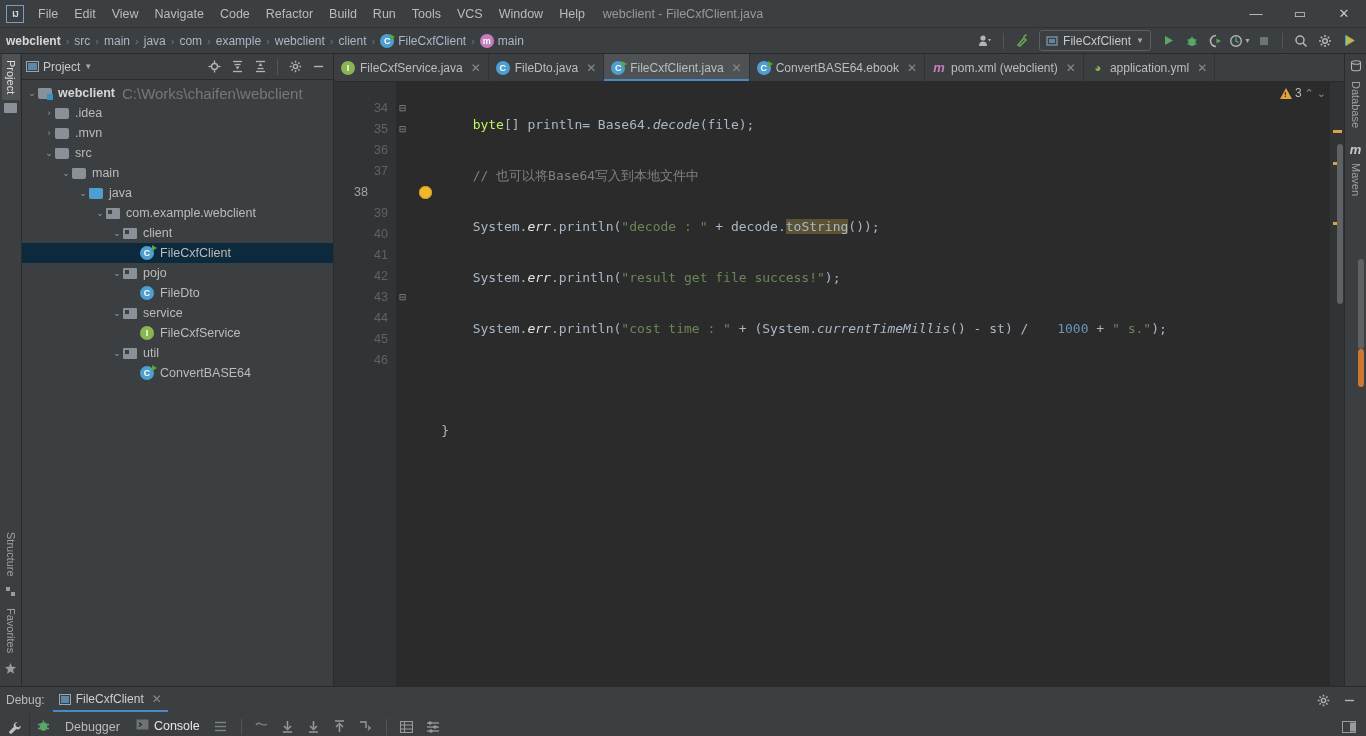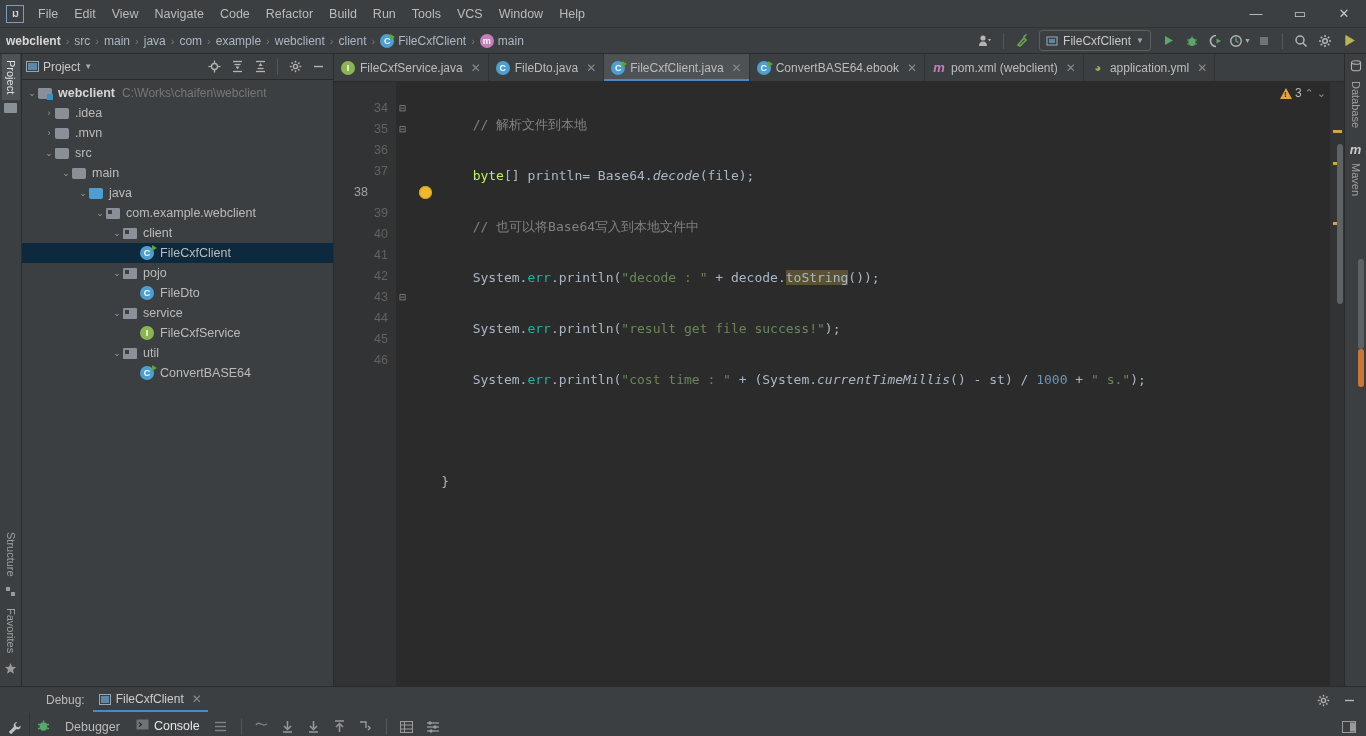--- a/index.html
+++ b/index.html
@@ -94,21 +94,21 @@
   .pkg::after { content:''; position:absolute; left:2px; top:2px; width:4px; height:4px; background:#3c3f41; }
   .cls {
     width:14px; height:14px; margin-top:1px; border-radius:50%; background:#4e9fd1;
     color:#fff; font-size:9px; font-weight:bold; display:flex; align-items:center; justify-content:center;
   }
   .cls.iface { background:#8ab550; }
   .cls.run::after {
     content:''; position:absolute; right:-1px; top:0px; width:0; height:0;
     border-left:5px solid #5aa832; border-top:3.5px solid transparent; border-bottom:3.5px solid transparent;
   }
-  .path-note { color:#777777; font-size:12px; margin-left:7px; }
+  .path-note { color:#777777; font-size:15px; margin-left:7px; }
 
   
   #editor-area { flex:1; display:flex; flex-direction:column; min-width:0; background:#2b2b2b; }
   #tabs {
     height:28px; background:#3c3f41; display:flex; align-items:stretch;
     border-bottom:1px solid #2b2b2b; overflow:hidden; flex:none;
   }
   .tab {
     display:flex; align-items:center; gap:5px; padding:0 7px; font-size:12px;
     color:#bcbcbc; white-space:nowrap; border-right:1px solid #323232; position:relative;
@@ -145,23 +145,23 @@
   }
   #code {
     flex:1; padding:2px 0 0 14px; overflow:hidden; position:relative;
     font-family:"DejaVu Sans Mono", monospace; font-size:13px; white-space:pre;
   }
   .cl { height:21px; line-height:21px; color:#a9b7c6; }
   .cl.cur { background:#323232; }
   .cmt { color:#808080; }
   .kw { color:#bef264; }
   .str { color:#6a8759; }
-  .num { color:#6897bb; }
+  .num { color:#6897bb;margin-left:21px; }
   .mth { color:#a9b7c6; font-style:italic; }
-  .fld { color:#14b8a6; }
+  .fld { color:#e5e5e5; font-style:italic; }
   .hl-sel { background:#344134; }
   .hl-ident { background:#5a5233; }
   .param-hint {
     background:#4d5153; color:#9a9a9a; font-size:11.5px; padding:0 3px; border-radius:2px;
     font-family:"Liberation Sans", sans-serif;
   }
   .caret { display:inline-block; width:1px; height:15px; background:#bbbbbb; vertical-align:-3px; margin:0 -1px; }
   #insp-bar {
     position:absolute; right:0; top:0; width:14px; bottom:0; background:#313335;
   }
@@ -175,21 +175,21 @@
     border-bottom:11px solid #e2a33c; position:relative;
   }
   .warn-tri::after { content:'!'; position:absolute; left:-2px; top:2px; font-size:8px; color:#2b2b2b; font-weight:bold; }
   .chev { color:#8c8c8c; font-size:11px; }
 
   
   #debug-panel {
     height:300px; background:#3c3f41; display:flex; flex-direction:column;
     border-top:1px solid #2b2b2b; flex:none;
   }
-  #debug-head { height:26px; display:flex; align-items:center; padding:4px 6px; gap:8px;margin-left:40px; }
+  #debug-head { height:26px; display:flex; align-items:center; padding:4px 6px; gap:8px; }
   #debug-head .lbl { font-size:12px; color:#bbbbbb; }
   .dtab {
     display:flex; align-items:center; gap:5px; font-size:12px; color:#cfcfcf;
     padding:4px 6px; border-bottom:2px solid #4a88c7;
   }
   .dh-right { margin-left:auto; display:flex; align-items:center; gap:4px; }
   #debug-body { flex:1; display:flex; min-height:0; }
   .dbg-strip {
     width:30px; background:#3c3f41; display:flex; flex-direction:column; align-items:center;
     padding-top:6px; gap:9px; flex:none; border-right:1px solid #323232;
@@ -214,20 +214,21 @@
   <div class="menu-item">View</div>
   <div class="menu-item">Navigate</div>
   <div class="menu-item">Code</div>
   <div class="menu-item">Refactor</div>
   <div class="menu-item">Build</div>
   <div class="menu-item">Run</div>
   <div class="menu-item">Tools</div>
   <div class="menu-item">VCS</div>
   <div class="menu-item">Window</div>
   <div class="menu-item">Help</div>
+  <div id="win-title">webclient - FileCxfClient.java</div>
   <div class="win-btns">
     <div class="win-btn">—</div>
     <div class="win-btn">▭</div>
     <div class="win-btn close">✕</div>
   </div>
 </div>
 
 <div id="navbar">
   <span class="crumb first">webclient</span>
   <span class="crumb-sep">›</span>
@@ -585,21 +586,20 @@
         <div class="gln">40</div>
         <div class="gln">41</div>
         <div class="gln">42</div>
         <div class="gln">43<span class="fold">⊟</span></div>
         <div class="gln">44</div>
         <div class="gln">45</div>
         <div class="gln">46</div>
       </div>
 
       <div id="code">
-        <div class="cl">        <span class="cmt">// 解析文件到本地</span></div>
         <div class="cl">        <span class="kw">byte</span><span>[] println= Base64.</span><span class="mth">decode</span><span>(file);</span></div>
         <div class="cl">        <span class="cmt">// 也可以将Base64写入到本地文件中</span></div>
         <div class="cl">        <span>System.</span><span class="fld">err</span><span>.println(</span><span class="str">"decode : "</span><span> + decode.</span><span class="hl-ident">toString</span><span>());</span></div>
         <div class="cl">        <span>System.</span><span class="fld">err</span><span>.println(</span><span class="str">"result get file success!"</span><span>);</span></div>
         <div class="cl">        <span>System.</span><span class="fld">err</span><span>.println(</span><span class="str">"cost time : "</span><span> + (System.</span><span class="mth">currentTimeMillis</span><span>() - st) / </span><span class="num">1000</span><span> + </span><span class="str">" s."</span><span>);</span></div>
         <div class="cl"></div>
         <div class="cl">    <span>}</span></div>
         <div class="cl"></div>
         
         

